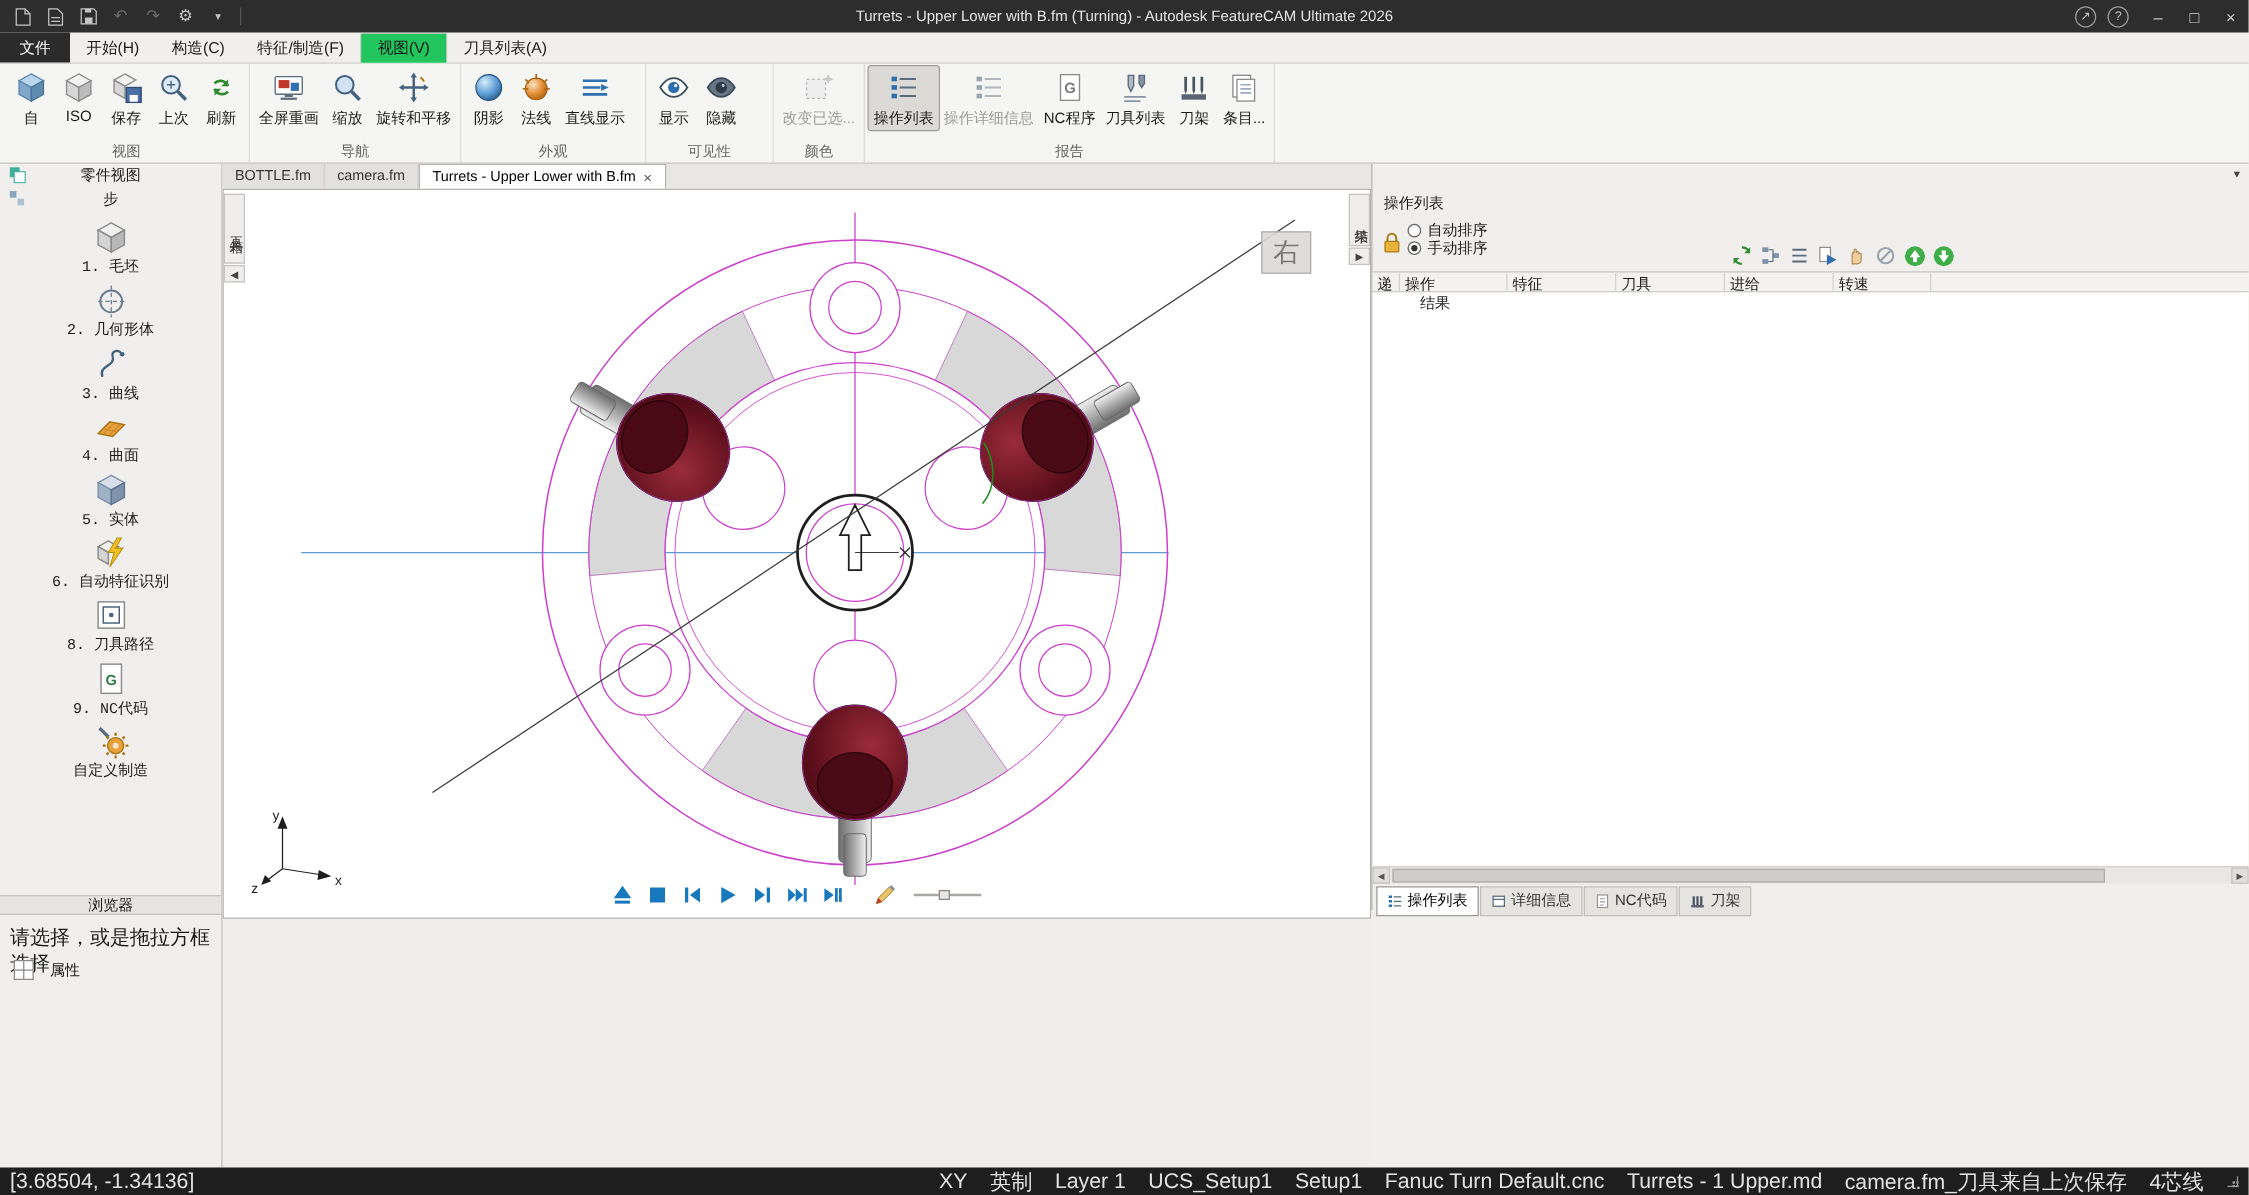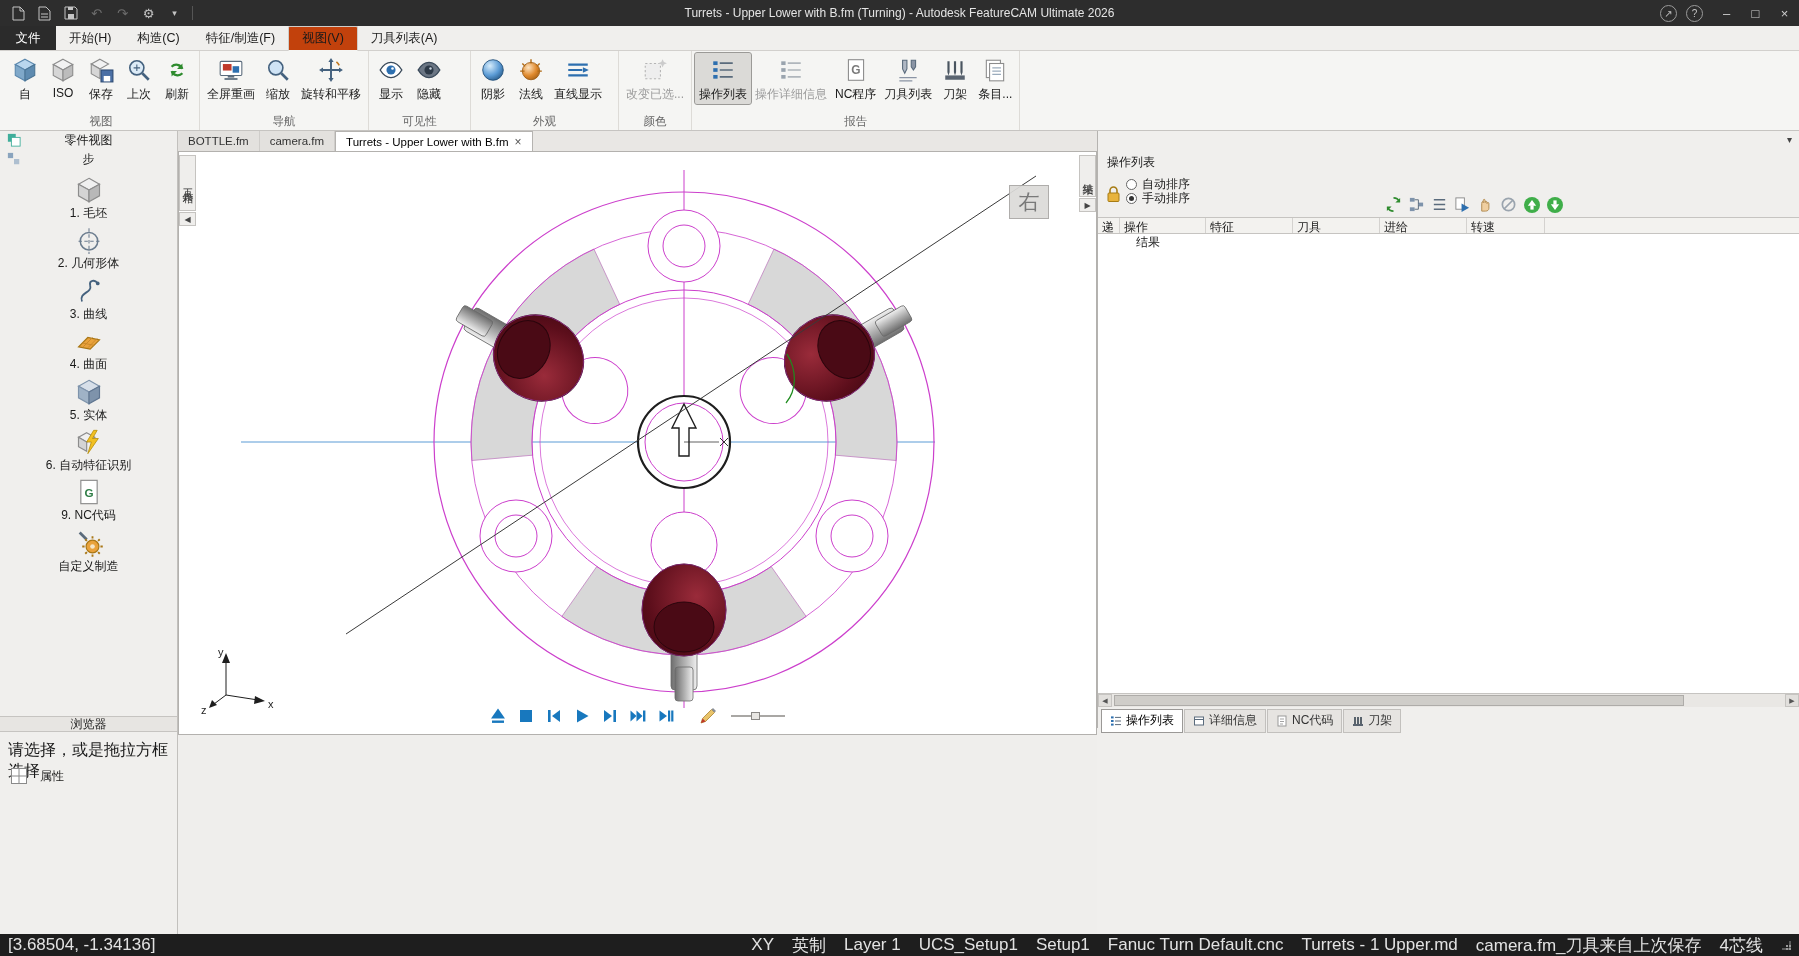--- a/index.html
+++ b/index.html
@@ -15,21 +15,21 @@
   .qat-sep { width:1px; height:14px; background:#555; }
   .title-text { position:absolute; left:0; width:100%; text-align:center; font-size:12px; color:#e4e4e4; pointer-events:none; }
   .win-controls { margin-left:auto; display:flex; height:100%; align-items:center; z-index:2; }
   .win-btn { width:29px; height:100%; display:flex; align-items:center; justify-content:center; color:#cfcfcf; font-size:13px; }
   .help-circ { width:17px; height:17px; border:1px solid #9a9a9a; border-radius:50%; display:flex; align-items:center; justify-content:center; font-size:10px; color:#c4c4c4; margin-right:9px; }
 
   
   .menubar { position:absolute; top:26px; left:0; width:100%; height:25px; background:#f0efed; border-bottom:1px solid #d2d0cd; display:flex; align-items:stretch; z-index:29; }
   .file-btn { width:56px; background:#2b2b2b; color:#fff; font-size:12.5px; display:flex; align-items:center; justify-content:center; }
   .mtab { padding:0 13px; font-size:12.5px; display:flex; align-items:center; color:#1a1a1a; }
-  .mtab.active { background:#c2410c; border:1px solid #cfcdc9; border-bottom:1px solid #f5f5f3; margin-bottom:-1px; border-radius:2px 2px 0 0; }
+  .mtab.active { background:#22c55e; border:1px solid #cfcdc9; border-bottom:1px solid #f5f5f3; margin-bottom:-1px; border-radius:2px 2px 0 0; }
 
   
   .ribbon { position:absolute; top:51px; left:0; width:100%; height:80px; background:#f5f5f3; border-bottom:1px solid #c6c4c1; display:flex; align-items:stretch; padding-left:3px; z-index:28; }
   .rgroup { position:relative; display:flex; flex-direction:column; border-right:1px solid #dddbd7; padding:2px 3px 15px; }
   .rgroup-body { display:flex; align-items:flex-start; height:62px; }
   .rgroup-label { position:absolute; left:0; right:0; bottom:1px; text-align:center; font-size:11.5px; color:#666; }
   .rbtn { display:flex; flex-direction:column; align-items:center; padding:3px 4px 1px; font-size:12px; color:#1a1a1a; border-radius:2px; min-width:38px; text-align:center; }
   .rbtn .ric { width:28px; height:28px; display:flex; align-items:center; justify-content:center; margin-bottom:2px; }
   .rbtn.active { background:#dbdad7; outline:1px solid #9b9a97; }
   .rbtn.disabled { color:#9b9b9b; }
@@ -37,21 +37,21 @@
   
   .main { position:absolute; top:131px; left:0; width:100%; bottom:22px; background:#efeeec; }
 
   
   .sidebar { position:absolute; top:0; left:0; width:178px; bottom:0; background:#f0efed; border-right:1px solid #c2c0bd; }
   .sb-row { height:19px; display:flex; align-items:center; position:relative; font-size:12px; }
   .sb-row .sb-ric { position:absolute; left:7px; top:2px; }
   .sb-row .sb-rlbl { width:100%; text-align:center; }
   .sb-steps { position:absolute; top:42px; left:0; right:0; }
   .step { height:50.4px; display:flex; flex-direction:column; align-items:center; justify-content:flex-start; padding-top:3px; }
-  .step-label { font-size:12px; margin-top:1px; color:#1a1a1a; }
+  .step-label { font-size:12px; margin-top:1px; color:#1a1a1a;font-family:Liberation Mono, monospace; }
   .browser-bar { position:absolute; top:585px; left:0; right:0; height:16px; background:#e7e5e2; border-top:1px solid #c6c4c1; border-bottom:1px solid #c6c4c1; display:flex; align-items:center; justify-content:center; font-size:12px; }
   .sb-hint { position:absolute; top:609px; left:8px; right:2px; font-size:16px; }
   .sb-props { position:absolute; top:636px; left:10px; display:flex; align-items:center; gap:12px; font-size:12px; }
 
   
   .center { position:absolute; left:178px; top:0; width:919px; bottom:0; }
   .doc-tabs { height:20px; display:flex; align-items:stretch; background:#e9e7e4; font-size:11.5px; }
   .dtab { display:flex; align-items:center; gap:6px; padding:0 10px; border-right:1px solid #cfcdca; background:#e3e1de; color:#333; }
   .dtab.active { background:#fff; border:1px solid #b5b3b0; border-bottom:none; color:#000; }
   .dtab .tclose { color:#555; font-size:12px; }
@@ -243,46 +243,20 @@
                 <path d="M23 12 19.4 9.6v4.8Z" fill="#44617e"></path>
                 <path d="M17 4.5a8.5 8.5 0 0 1 2.6 3.2" stroke="#c07820" fill="none" stroke-width="1.5"></path>
               </svg>
             </span>
           <span>旋转和平移</span>
         </div>
       </div>
       <div class="rgroup-label">导航</div>
     </div>
 
-    <div class="rgroup" style="min-width:102px;">
-      <div class="rgroup-body">
-        <div class="rbtn">
-          <span class="ric">
-              <svg width="26" height="26" viewBox="0 0 24 24">
-                <path d="M2 12c3-5 7-7 10-7s7 2 10 7c-3 5-7 7-10 7s-7-2-10-7Z" fill="#fff" stroke="#3a4a5a" stroke-width="1.3"></path>
-                <circle cx="12" cy="12" r="4.2" fill="#2d6faf"></circle>
-                <circle cx="13.4" cy="10.6" r="1.2" fill="#fff"></circle>
-              </svg>
-            </span>
-          <span>显示</span>
-        </div>
-        <div class="rbtn">
-          <span class="ric">
-              <svg width="26" height="26" viewBox="0 0 24 24">
-                <path d="M2 12c3-5 7-7 10-7s7 2 10 7c-3 5-7 7-10 7s-7-2-10-7Z" fill="#6b7684" stroke="#3a4a5a" stroke-width="1.3"></path>
-                <circle cx="12" cy="12" r="4.2" fill="#2d3a48"></circle>
-                <circle cx="13.4" cy="10.6" r="1.1" fill="#c9d4e0"></circle>
-              </svg>
-            </span>
-          <span>隐藏</span>
-        </div>
-      </div>
-      <div class="rgroup-label">可见性</div>
-    </div>
-
     <div class="rgroup" style="min-width:148px;">
       <div class="rgroup-body">
         <div class="rbtn">
           <span class="ric">
               <svg width="26" height="26" viewBox="0 0 24 24">
                 <defs>
                   <radialGradient id="sphB" cx="0.35" cy="0.3" r="0.85">
                     <stop offset="0" stop-color="#d6ecfb"></stop>
                     <stop offset="0.55" stop-color="#5b9bd5"></stop>
                     <stop offset="1" stop-color="#1f4e79"></stop>
@@ -315,20 +289,46 @@
                 <path d="M3 7h18M3 12h13M3 17h18" stroke="#2d6faf" stroke-width="2"></path>
                 <path d="M16.5 9.5 22 12l-5.5 2.5Z" fill="#2d6faf"></path>
               </svg>
             </span>
           <span>直线显示</span>
         </div>
       </div>
       <div class="rgroup-label">外观</div>
     </div>
 
+    <div class="rgroup" style="min-width:102px;">
+      <div class="rgroup-body">
+        <div class="rbtn">
+          <span class="ric">
+              <svg width="26" height="26" viewBox="0 0 24 24">
+                <path d="M2 12c3-5 7-7 10-7s7 2 10 7c-3 5-7 7-10 7s-7-2-10-7Z" fill="#fff" stroke="#3a4a5a" stroke-width="1.3"></path>
+                <circle cx="12" cy="12" r="4.2" fill="#2d6faf"></circle>
+                <circle cx="13.4" cy="10.6" r="1.2" fill="#fff"></circle>
+              </svg>
+            </span>
+          <span>显示</span>
+        </div>
+        <div class="rbtn">
+          <span class="ric">
+              <svg width="26" height="26" viewBox="0 0 24 24">
+                <path d="M2 12c3-5 7-7 10-7s7 2 10 7c-3 5-7 7-10 7s-7-2-10-7Z" fill="#6b7684" stroke="#3a4a5a" stroke-width="1.3"></path>
+                <circle cx="12" cy="12" r="4.2" fill="#2d3a48"></circle>
+                <circle cx="13.4" cy="10.6" r="1.1" fill="#c9d4e0"></circle>
+              </svg>
+            </span>
+          <span>隐藏</span>
+        </div>
+      </div>
+      <div class="rgroup-label">可见性</div>
+    </div>
+
     <div class="rgroup" style="min-width:66px;">
       <div class="rgroup-body">
         <div class="rbtn disabled">
           <span class="ric">
               <svg width="26" height="26" viewBox="0 0 24 24">
                 <rect x="3" y="6" width="14" height="14" fill="#eee" stroke="#b5b5b5" stroke-dasharray="2 2"></rect>
                 <path d="M19 2l1.2 2.6L23 5.8l-2.8 1.2L19 9.6 17.8 7 15 5.8 17.8 4.6Z" fill="#cbcbcb"></path>
               </svg>
             </span>
           <span>改变已选...</span>
@@ -477,20 +477,30 @@
         </div>
         <div class="step">
           <span>
               <svg width="28" height="28" viewBox="0 0 24 24">
                 <path d="M10 4 17 8 10 12 3 8Z" fill="#f0f0f0" stroke="#8c8c8c"></path>
                 <path d="M3 8 10 12v8L3 16Z" fill="#d4d4d4" stroke="#8c8c8c"></path>
                 <polygon points="16,2 10,12 14,12 11,22 20,9 15,9 19,2" fill="#f2c022" stroke="#b8900a" stroke-width="0.7"></polygon>
               </svg>
             </span>
           <span class="step-label">6. 自动特征识别</span>
+        </div>
+        <div class="step">
+          <span>
+              <svg width="28" height="28" viewBox="0 0 24 24">
+                <rect x="3" y="3" width="18" height="18" fill="#fff" stroke="#8a8a8a"></rect>
+                <rect x="6.5" y="6.5" width="11" height="11" fill="none" stroke="#44617e"></rect>
+                <circle cx="12" cy="12" r="1.6" fill="#44617e"></circle>
+              </svg>
+            </span>
+          <span class="step-label">8. 刀具路径</span>
         </div>
         <div class="step">
           <span>
               <svg width="28" height="28" viewBox="0 0 24 24">
                 <rect x="5" y="2" width="14" height="20" fill="#fff" stroke="#8c8c8c"></rect>
                 <text x="12" y="16" font-size="10" font-weight="bold" text-anchor="middle" fill="#2e7d46">G</text>
               </svg>
             </span>
           <span class="step-label">9. NC代码</span>
         </div>

